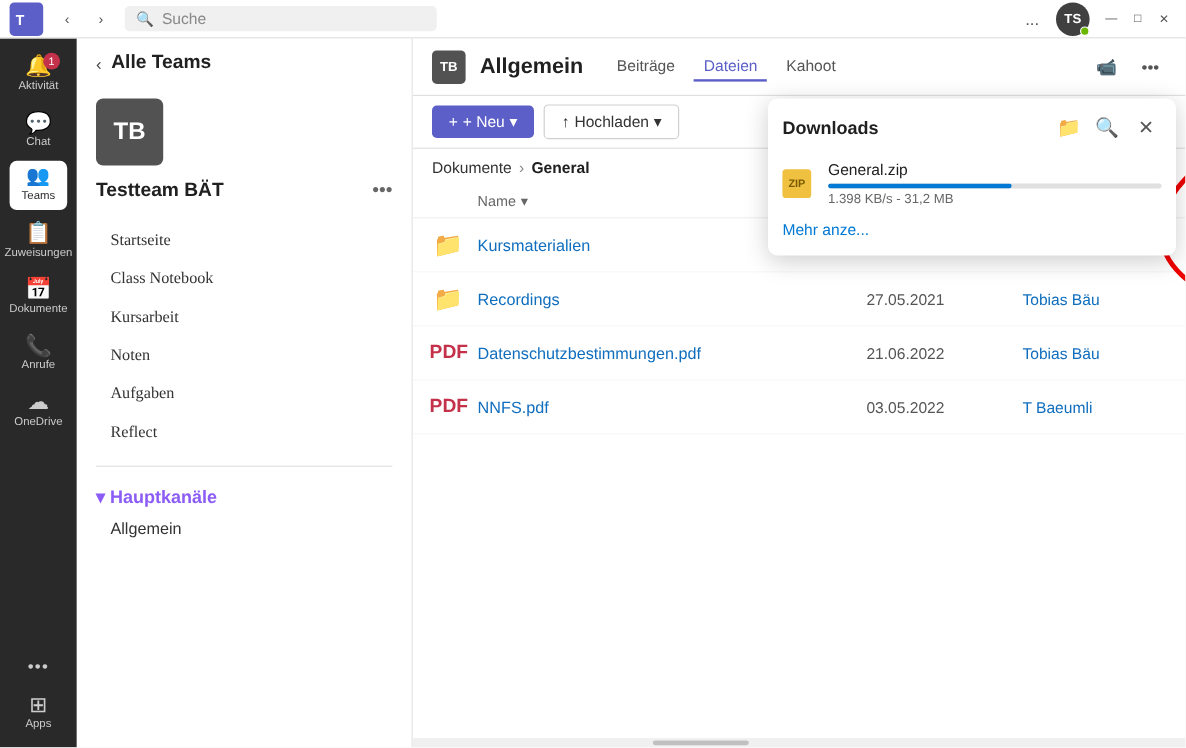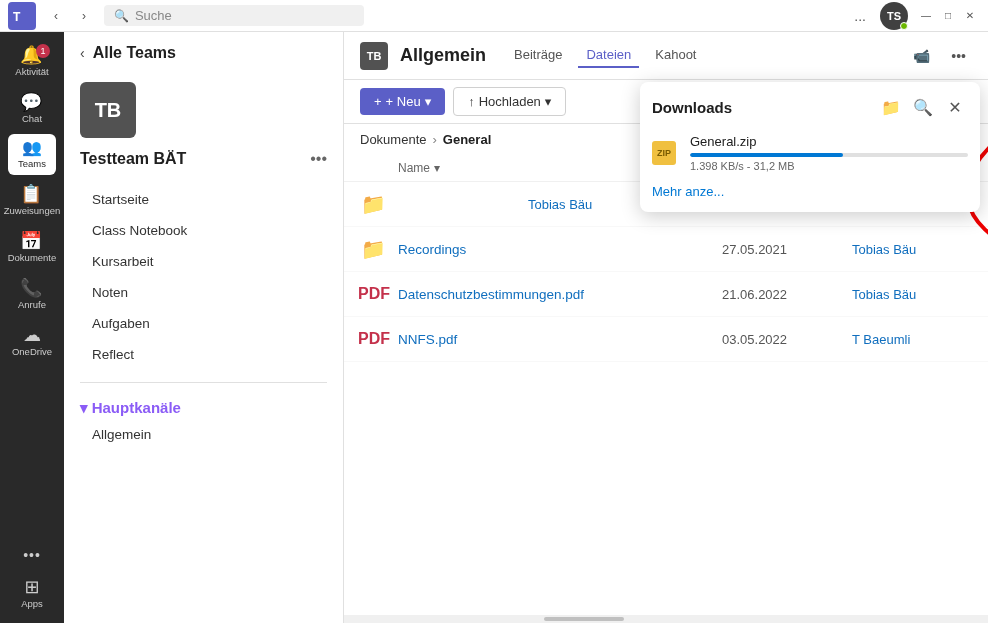--- a/index.html
+++ b/index.html
@@ -37,21 +37,21 @@
     
     .sidebar { width: 280px; background: #fff; border-right: 1px solid #e0e0e0; display: flex; flex-direction: column; overflow-y: auto; }
     .sidebar-header { display: flex; align-items: center; padding: 12px 16px; gap: 8px; }
     .back-btn { background: none; border: none; cursor: pointer; color: #444; font-size: 14px; }
     .sidebar-title { font-size: 16px; font-weight: 600; color: #202020; }
     .team-avatar { width: 56px; height: 56px; background: #525252; border-radius: 6px; display: flex; align-items: center; justify-content: center; color: white; font-size: 20px; font-weight: 600; margin: 8px 16px; }
     .team-name-row { display: flex; align-items: center; justify-content: space-between; padding: 4px 16px 12px; }
     .team-name { font-size: 16px; font-weight: 700; color: #202020; }
     .more-btn { background: none; border: none; cursor: pointer; color: #666; font-size: 16px; }
     .nav-links { display: flex; flex-direction: column; padding: 4px 0; }
-    .nav-link { padding: 8px 28px; font-size: 13.5px; color: #333; cursor: pointer; border-radius: 4px; }
+    .nav-link { padding: 8px 28px; font-size: 13.5px; color: #333; cursor: pointer; border-radius: 4px; font-family: Liberation Serif, serif; }
     .divider { height: 1px; background: #e0e0e0; margin: 8px 16px; }
     .section-label { padding: 8px 16px 4px; font-size: 15px; color: #8b5cf6; font-weight: 600; }
     .channel-item { padding: 6px 28px; font-size: 13.5px; color: #333; cursor: pointer; border-radius: 4px; }
 
     
     .content { flex: 1; display: flex; flex-direction: column; background: #fff; position: relative; overflow: hidden; }
 
     
     .tab-bar { height: 48px; display: flex; align-items: center; padding: 0 16px; border-bottom: 1px solid #e0e0e0; gap: 8px; }
     .team-tab-icon { width: 28px; height: 28px; background: #525252; border-radius: 4px; display: flex; align-items: center; justify-content: center; color: white; font-size: 11px; font-weight: 600; margin-right: 4px; }
@@ -254,20 +254,21 @@
           <span>Geändert</span>
           <span>▾</span>
         </div>
         <div class="col-modified-by">
           <span>Geändert vo</span>
         </div>
       </div>
 
       <div class="file-row">
         <div class="file-icon" style="font-size:20px;">📁</div>
+        <div class="file-name">Kursmaterialien</div>
         <div class="file-modified"></div>
         <div class="file-modified-by">Tobias Bäu</div>
       </div>
 
       <div class="file-row">
         <div class="file-icon" style="color:#f0c040;font-size:20px;">📁</div>
         <div class="file-name">Recordings</div>
         <div class="file-modified">27.05.2021</div>
         <div class="file-modified-by">Tobias Bäu</div>
       </div>

